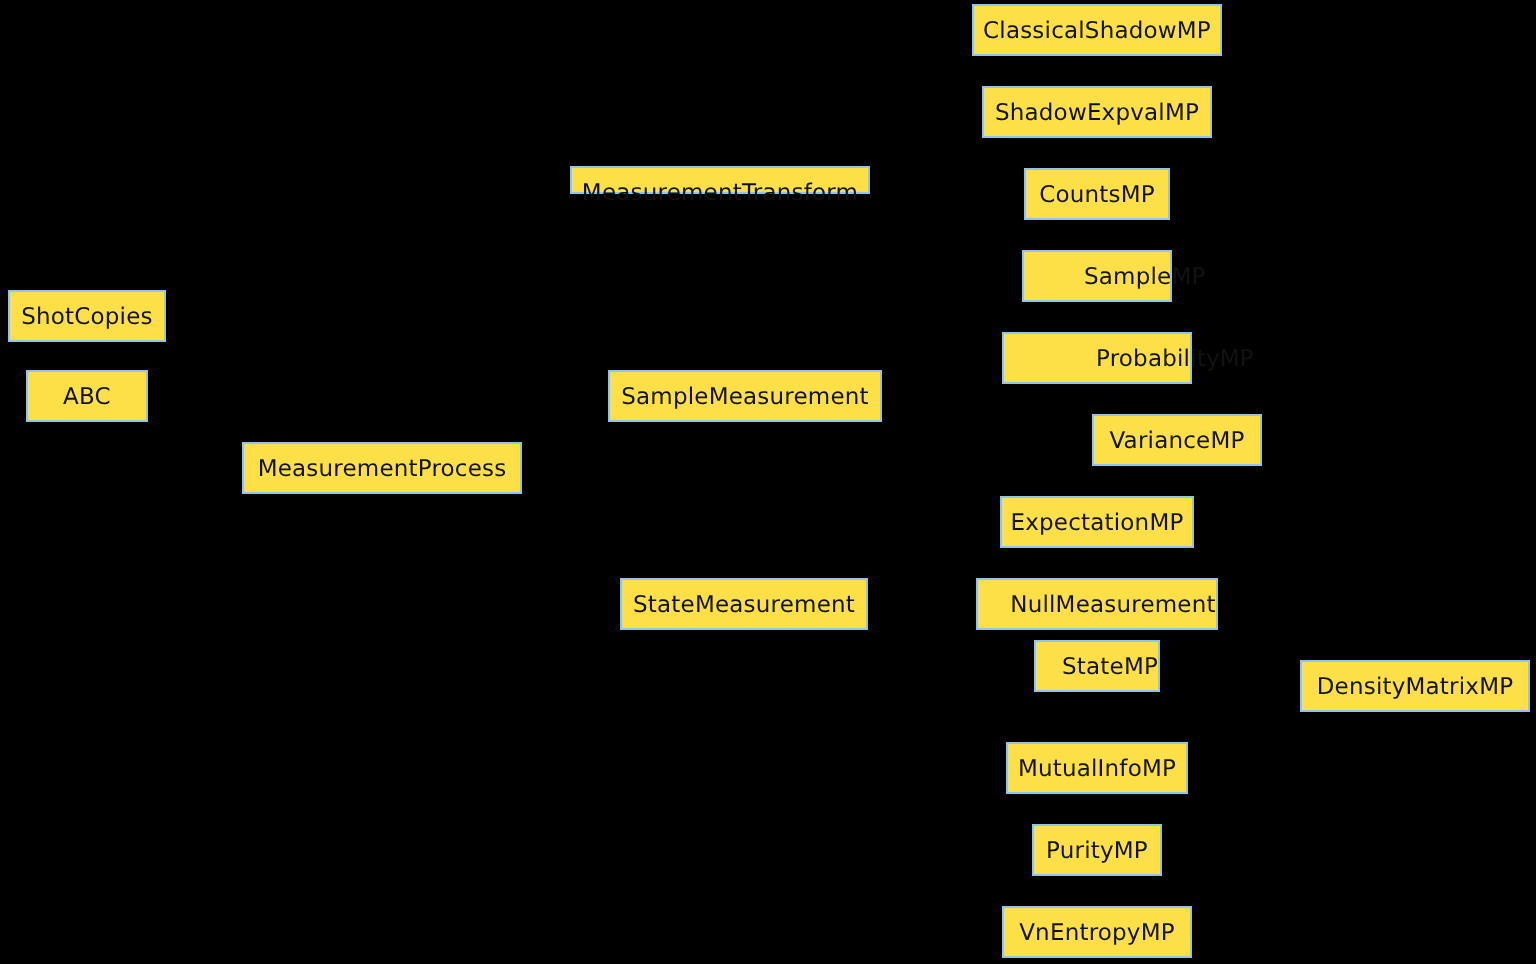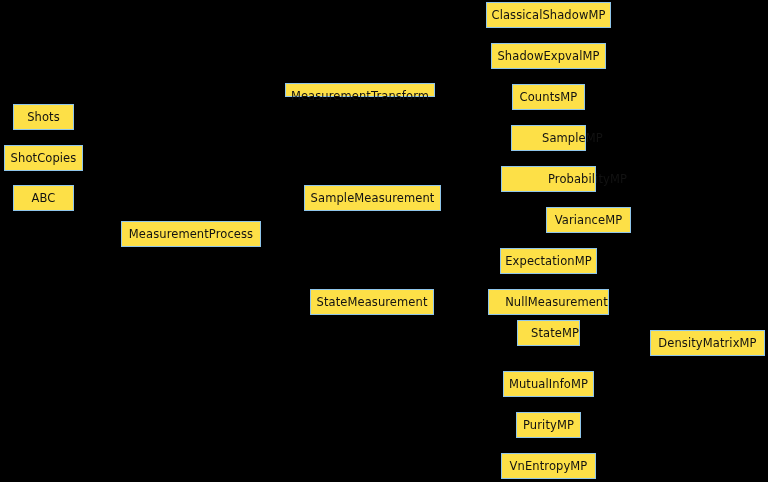--- a/index.html
+++ b/index.html
@@ -78,23 +78,20 @@
       <path d="M 517 343 l -5 -3.5 l 0 7 z" fill="#000000"></path>
       <path d="M 434 302 C 468.5 302, 468.5 384, 503 384" fill="none" stroke="#000000" stroke-width="1.2"></path>
       <path d="M 503 384 l -5 -3.5 l 0 7 z" fill="#000000"></path>
       <path d="M 434 302 C 475 302, 475 425, 516 425" fill="none" stroke="#000000" stroke-width="1.2"></path>
       <path d="M 516 425 l -5 -3.5 l 0 7 z" fill="#000000"></path>
       <path d="M 434 302 C 467.5 302, 467.5 466, 501 466" fill="none" stroke="#000000" stroke-width="1.2"></path>
       <path d="M 501 466 l -5 -3.5 l 0 7 z" fill="#000000"></path>
       <path d="M 580 343 C 615 343, 615 343, 650 343" fill="none" stroke="#000000" stroke-width="1.2"></path>
       <path d="M 650 343 l -5 -3.5 l 0 7 z" fill="#000000"></path>
     </svg>
-<div class="node" style="left: 13px; top: 104px; width: 61px; height: 26px;">
-      <span class="node-label">Shots</span>
-    </div>
     <div class="node" style="left: 4px; top: 145px; width: 79px; height: 26px;">
       <span class="node-label">ShotCopies</span>
     </div>
     <div class="node" style="left: 13px; top: 185px; width: 61px; height: 26px;">
       <span class="node-label">ABC</span>
     </div>
     <div class="node" style="left: 121px; top: 185px; width: 140px; height: 26px; margin-top: 36px;">
       <span class="node-label">MeasurementProcess</span>
     </div>
     <div class="node" style="left: 285px; top: 43px; width: 150px; height: 14px; margin-top: 40px;">

